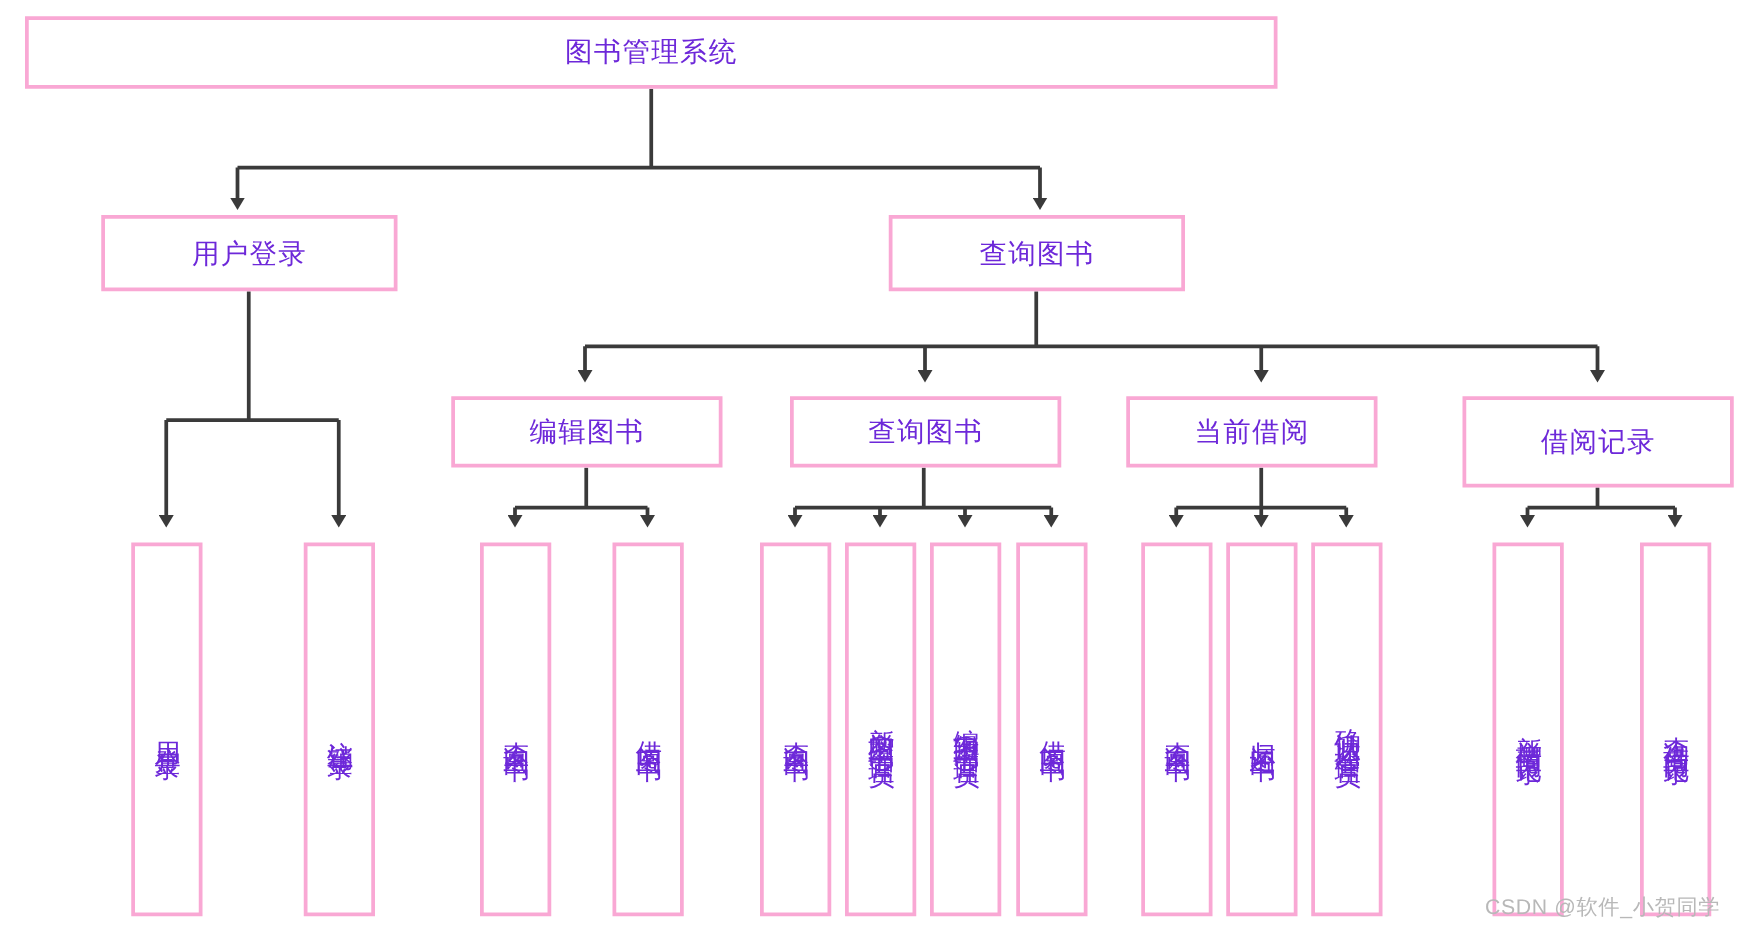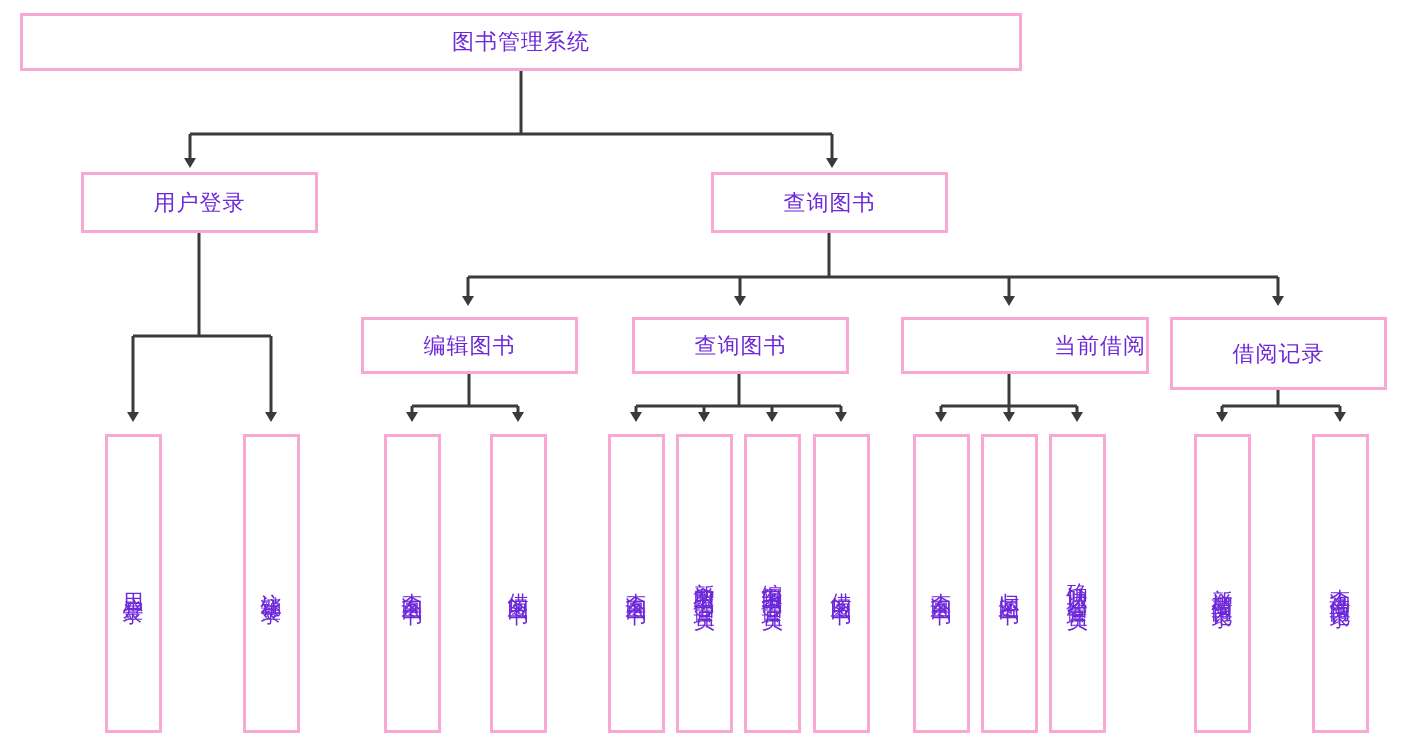--- a/index.html
+++ b/index.html
@@ -134,21 +134,21 @@
   </div>
 
   <div class="node horiz" style="left:361px; top:317px; width:217px; height:57px;">
     <span>编辑图书</span>
   </div>
 
   <div class="node horiz" style="left:632px; top:317px; width:217px; height:57px;">
     <span>查询图书</span>
   </div>
 
-  <div class="node horiz" style="left:901px; top:317px; width:248px; height:57px;justify-content:flex-end;">
+  <div class="node horiz" style="left:901px; top:317px; width:201px; height:57px;">
     <span>当前借阅</span>
   </div>
 
   <div class="node horiz" style="left:1170px; top:317px; width:217px; height:73px;">
     <span>借阅记录</span>
   </div>
 
   <div class="node vert" style="left:105px; top:434px; width:57px; height:299px;">
     <span class="vtext">用户登录</span>
   </div>
@@ -186,14 +186,15 @@
     <span class="vtext">确认归还（管理员）</span>
   </div>
 
   <div class="node vert" style="left:1194px; top:434px; width:57px; height:299px;">
     <span class="vtext">新增借阅记录</span>
   </div>
   <div class="node vert" style="left:1312px; top:434px; width:57px; height:299px;">
     <span class="vtext">查询借阅记录</span>
   </div>
 
+  <div class="watermark">CSDN @软件_小贺同学</div>
 
 </div>
 
 </body></html>

